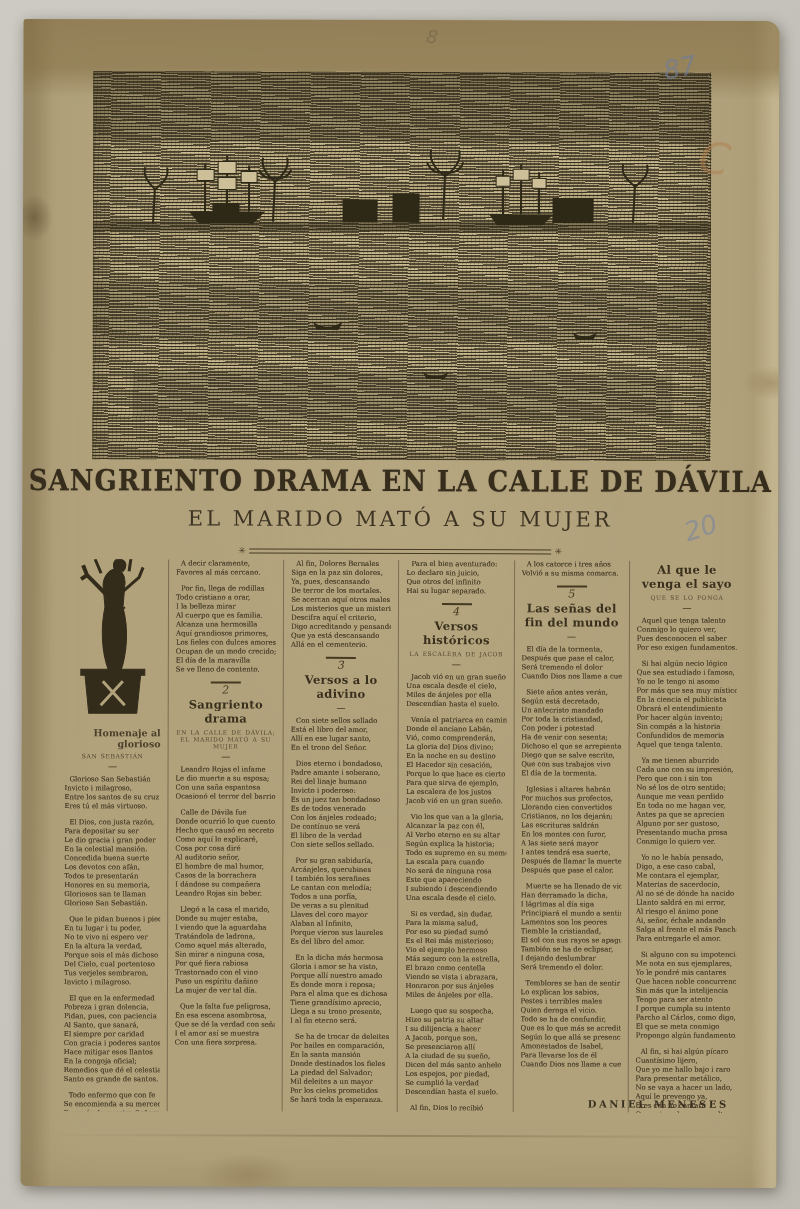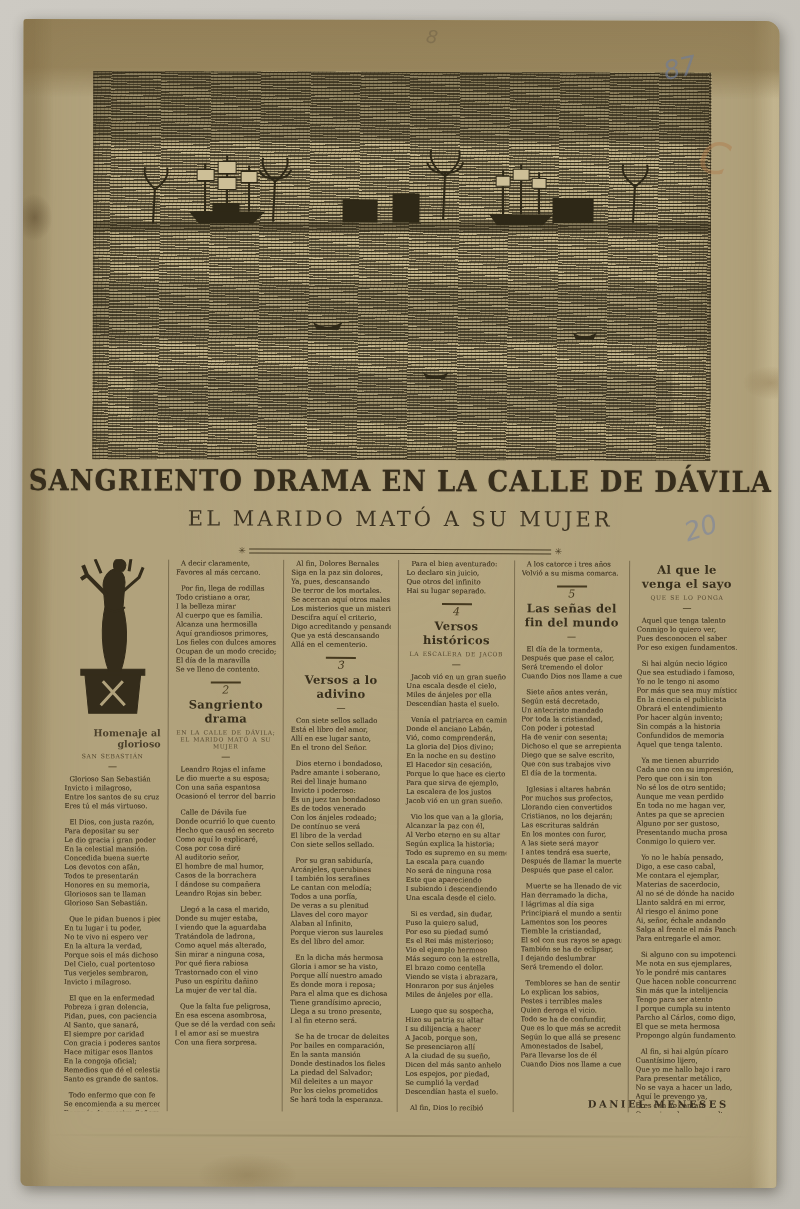--- a/index.html
+++ b/index.html
@@ -366,21 +366,21 @@
           <div class="vline">Según explica la historia;</div>
           <div class="vline">Todo es supremo en su memoria</div>
           <div class="vline">La escala para cuando</div>
           <div class="vline">No será de ninguna rosa</div>
           <div class="vline">Este que apareciendo</div>
           <div class="vline">I subiendo i descendiendo</div>
           <div class="vline">Una escala desde el cielo.</div>
         </div>
         <div class="stanza">
           <div class="vline">Si es verdad, sin dudar,</div>
-          <div class="vline">Puso la quiero salud,</div>
+          <div class="vline">Para la misma salud,</div>
           <div class="vline">Por eso su piedad sumó</div>
           <div class="vline">Es el Rei más misterioso;</div>
           <div class="vline">Vio el ejemplo hermoso</div>
           <div class="vline">Más seguro con la estrella,</div>
           <div class="vline">El brazo como centella</div>
           <div class="vline">Viendo se vista i abrazara,</div>
           <div class="vline">Honraron por sus ánjeles</div>
           <div class="vline">Miles de ánjeles por ella.</div>
         </div>
         <div class="stanza">
@@ -511,21 +511,21 @@
         </div>
         <div class="stanza">
           <div class="vline">Si alguno con su impotencia</div>
           <div class="vline">Me nota en sus ejemplares,</div>
           <div class="vline">Yo le pondré mis cantares</div>
           <div class="vline">Que hacen noble concurrencia,</div>
           <div class="vline">Sin más que la intelijencia</div>
           <div class="vline">Tengo para ser atento</div>
           <div class="vline">I porque cumpla su intento</div>
           <div class="vline">Parcho al Cárlos, como digo,</div>
-          <div class="vline">El que se meta hermosa</div>
+          <div class="vline">El que se meta conmigo</div>
           <div class="vline">Propongo algún fundamento.</div>
         </div>
         <div class="stanza">
           <div class="vline">Al fin, si hai algún pícaro</div>
           <div class="vline">Cuantísimo lijero,</div>
           <div class="vline">Que yo me hallo bajo i raro</div>
           <div class="vline">Para presentar metálico,</div>
           <div class="vline">No se vaya a hacer un lado,</div>
           <div class="vline">Aquí le prevengo ya,</div>
           <div class="vline">Eres con no cantará</div>

